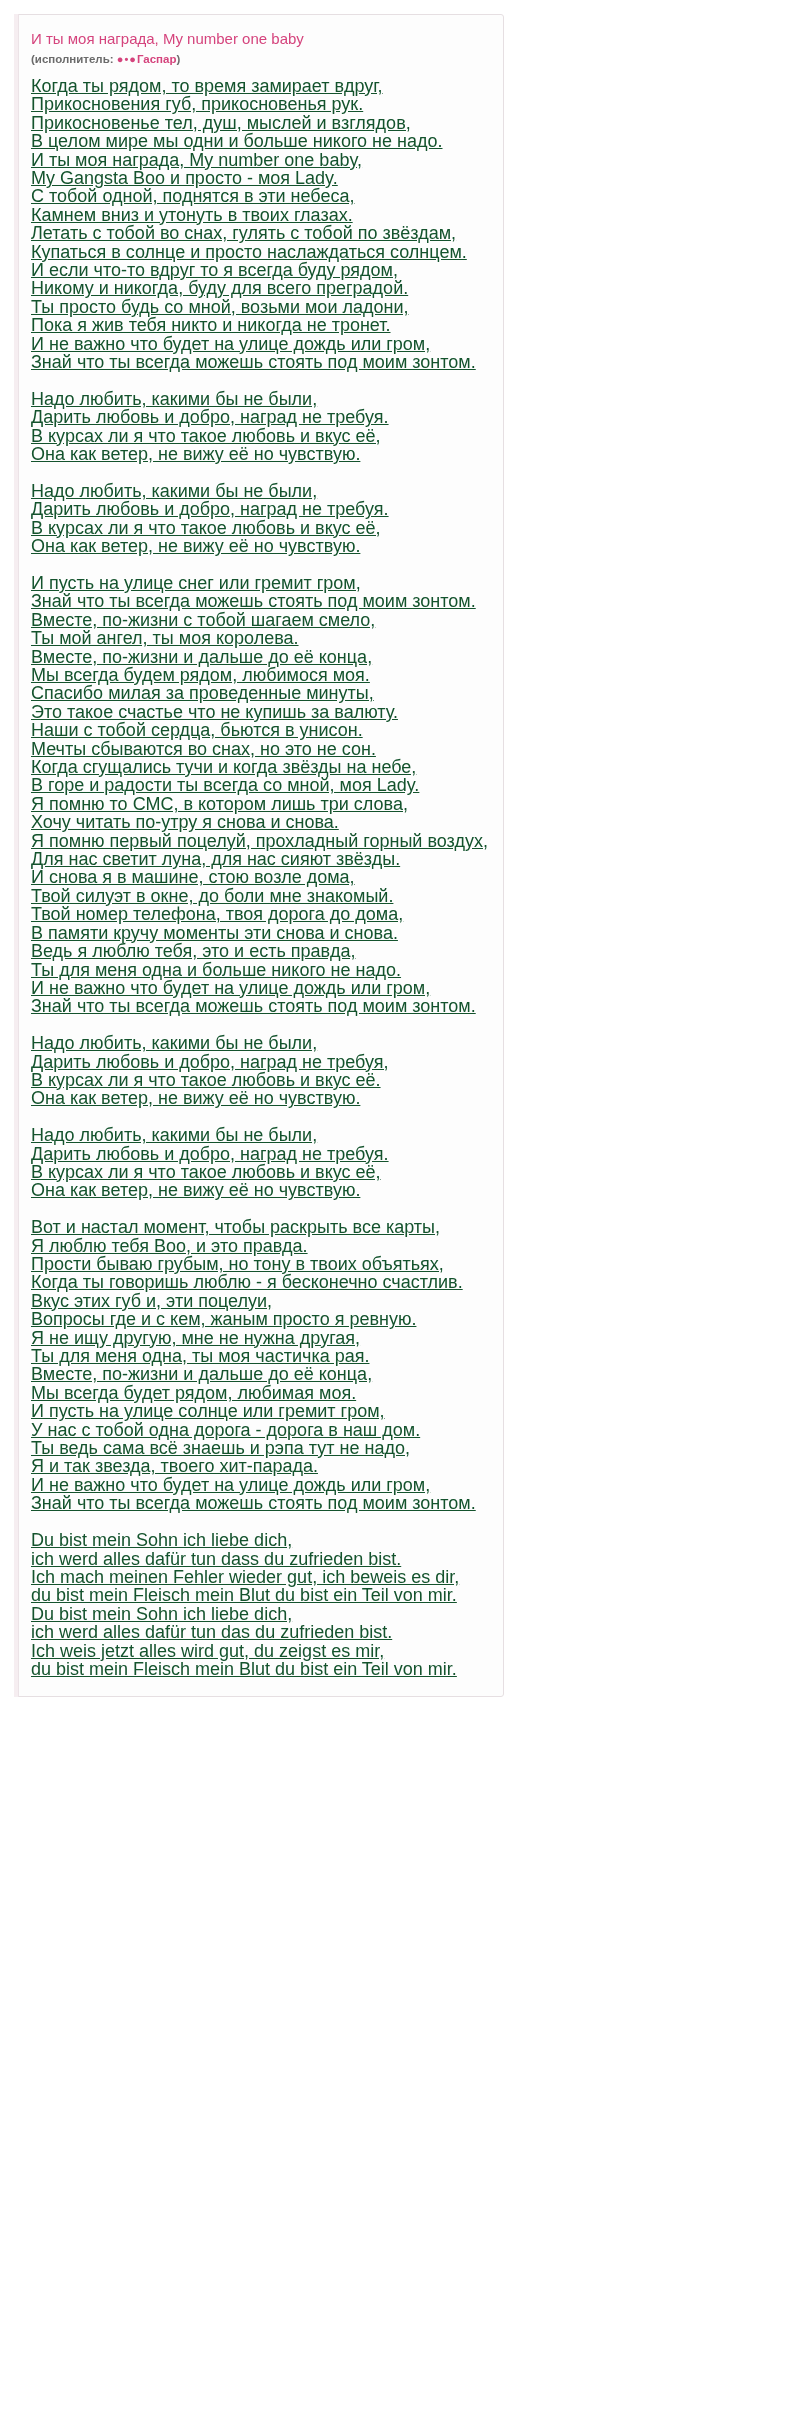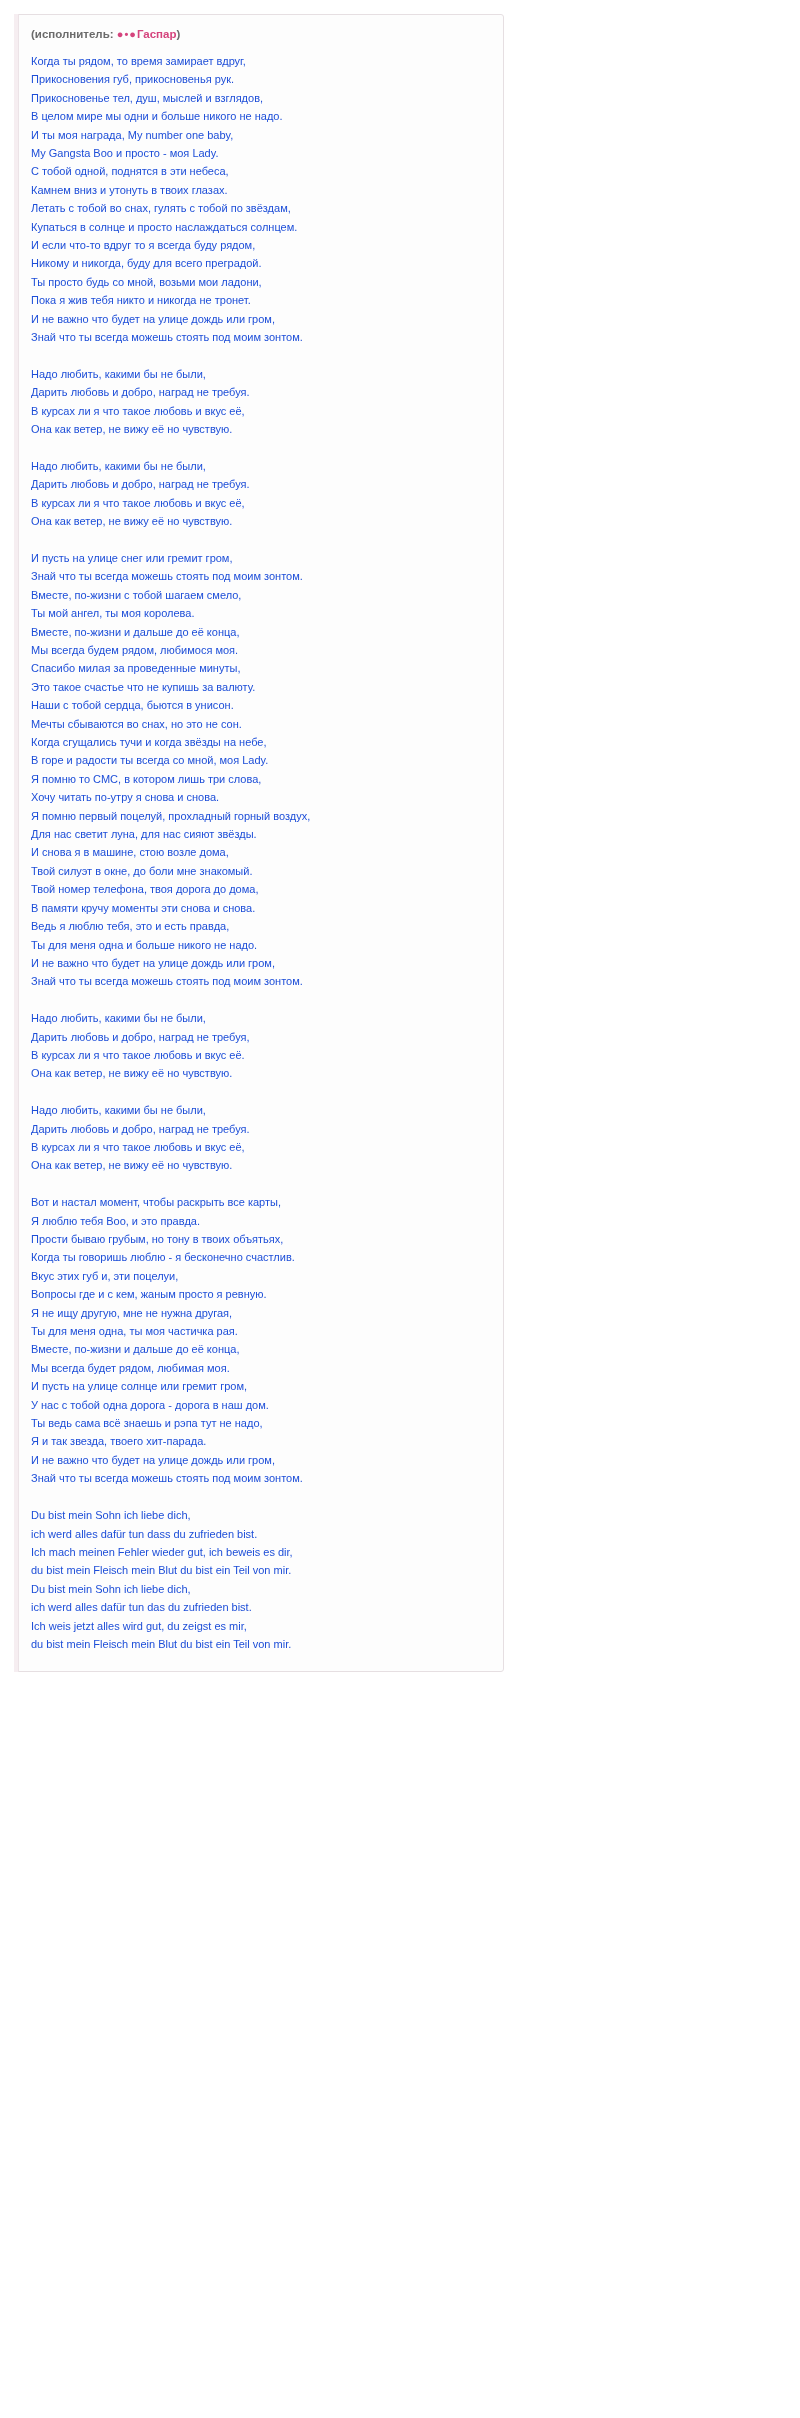--- a/index.html
+++ b/index.html
@@ -60,33 +60,35 @@
   .dots {
     color: #d5447d;
     letter-spacing: 1px;
     font-size: 11px;
   }
   .performer-name {
     color: #d5447d;
     text-decoration: none;
   }
   .lyrics {
-    font-size: 11px;
+    font-size: 18px;
     line-height: 18.4px;
-    color: #1d4ed8;
+    color: #14532d;
     white-space: pre-wrap;
     margin: 0 0 0 2px;
     font-family: "Liberation Sans", sans-serif;
+    text-decoration: underline;
   }
 </style>
 </head>
 <body>
 
 <div class="page">
   <div class="card">
+    <h1 class="song-title">И ты моя награда, My number one baby</h1>
     <div class="performer-line">
       <span class="performer-label">(исполнитель:</span>
       <span class="dots">●•●</span><a class="performer-name" href="#">Гаспар</a><span class="performer-label">)</span>
     </div>
     <div class="lyrics">Когда ты рядом, то время замирает вдруг,
 Прикосновения губ, прикосновенья рук.
 Прикосновенье тел, душ, мыслей и взглядов,
 В целом мире мы одни и больше никого не надо.
 И ты моя награда, My number one baby,
 My Gangsta Boo и просто - моя Lady.

